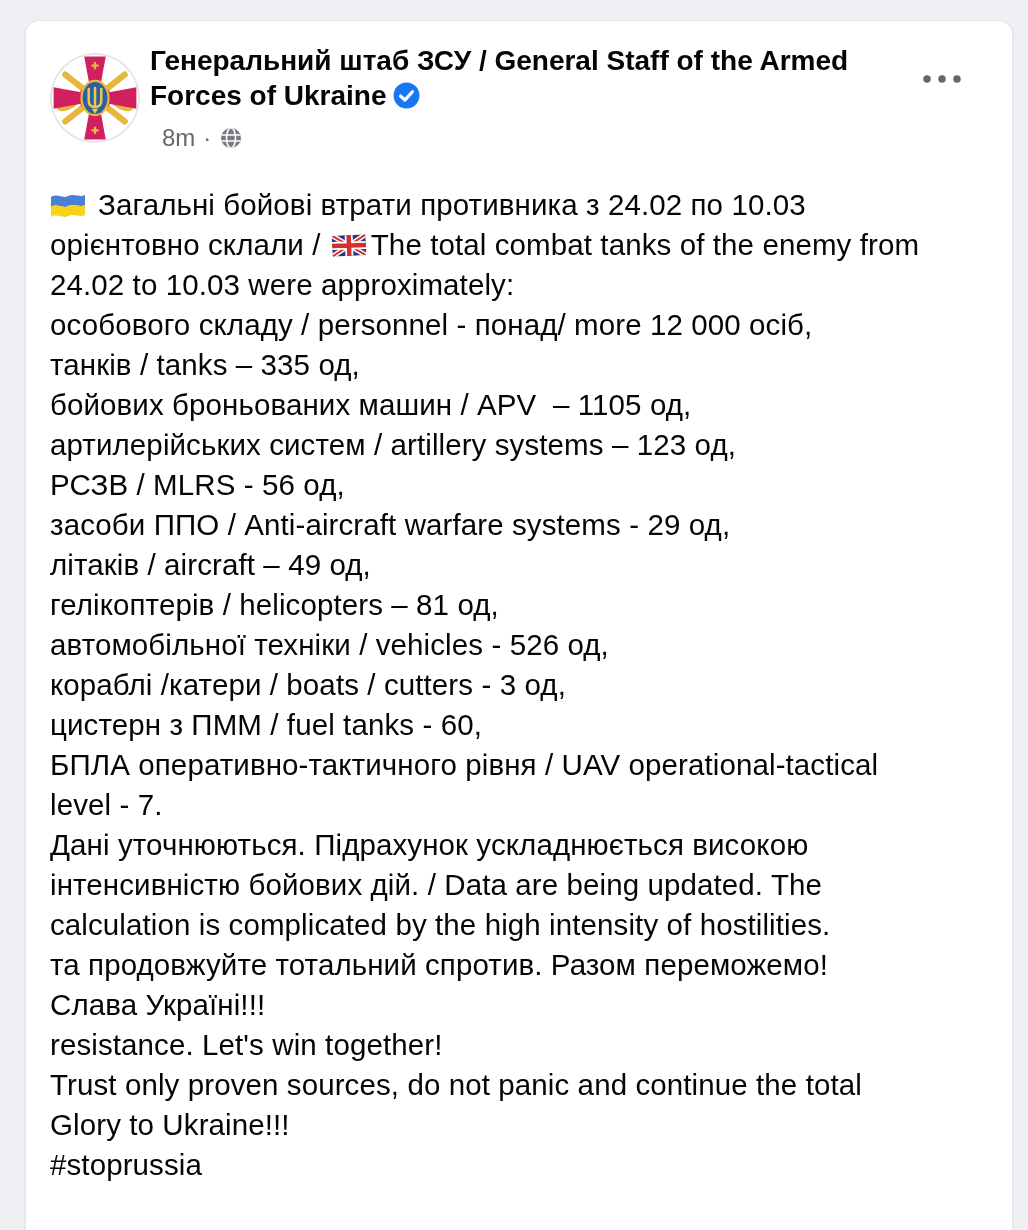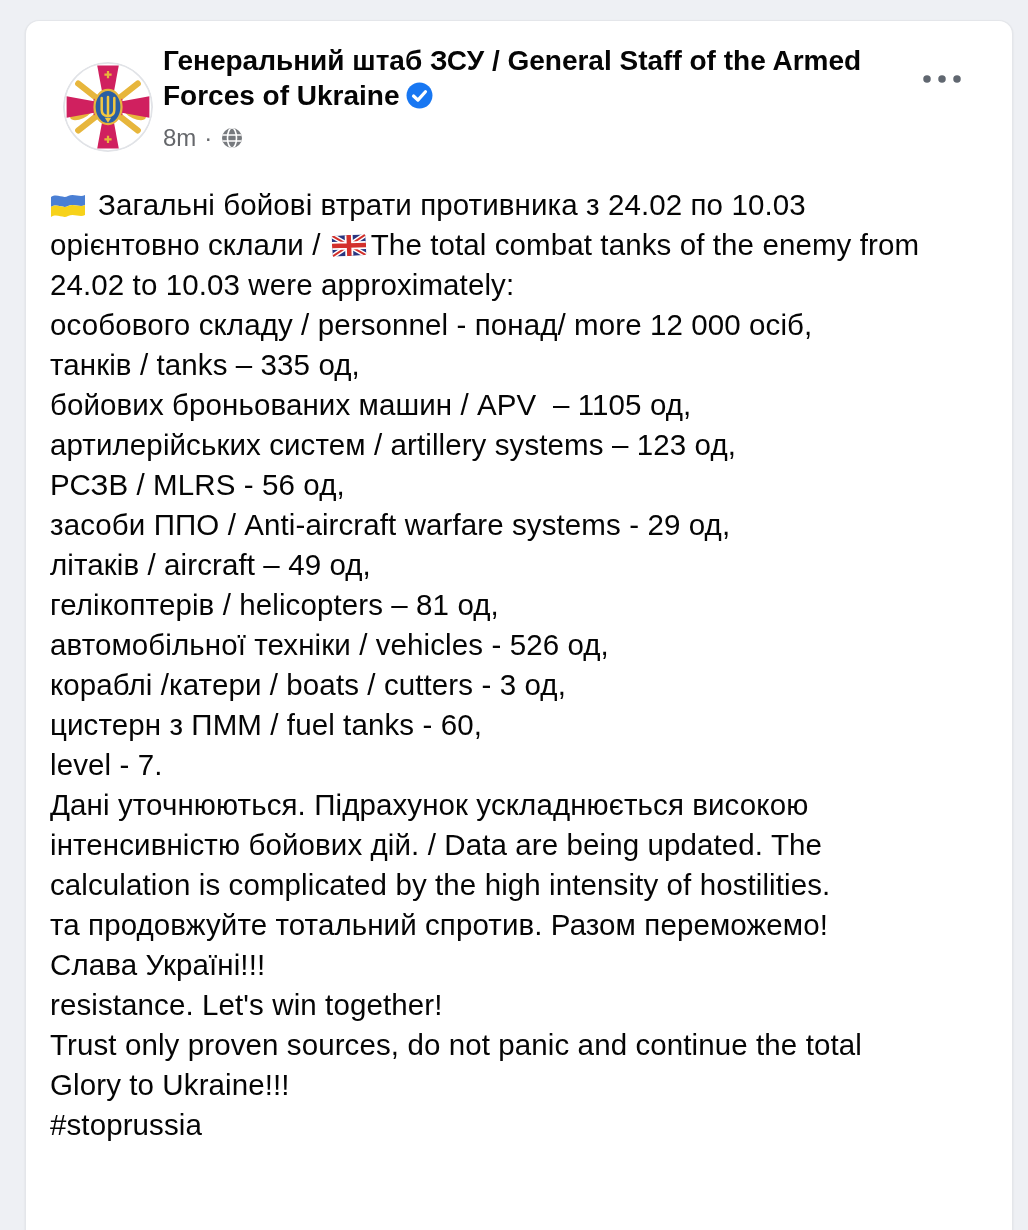--- a/index.html
+++ b/index.html
@@ -15,22 +15,22 @@
     width: 988px; height: 1210px;
     background: #ffffff;
     border: 1px solid #e4e6ea;
     border-bottom: none;
     border-radius: 14px 14px 0 0;
     box-shadow: 0 1px 2px rgba(0,0,0,0.10);
     box-sizing: border-box;
   }
   .post-header {
     display: flex;
-    align-items: flex-end;
-    padding: 22px 24px 0 37px;
+    align-items: center;
+    padding: 22px 24px 0 24px;
     position: relative;
   }
   .avatar {
     width: 90px; height: 90px;
     flex: 0 0 90px;
     border-radius: 50%;
     overflow: hidden;
     cursor: pointer;
   }
   .header-text { margin-left: 10px; min-width: 0; }
@@ -49,20 +49,21 @@
     margin-left: 6px;
   }
   .meta-row {
     margin-top: 11px;
     display: flex;
     align-items: center;
     gap: 8px;
     color: #65676b;
     font-size: 24px;
     cursor: pointer;
+    margin-left: 12px;
   }
   .globe-icon { width: 24px; height: 24px; display: inline-block; }
   .menu-btn {
     position: absolute;
     right: 44px; top: 38px;
     width: 52px; height: 40px;
     display: flex; align-items: center; justify-content: center;
     border-radius: 8px;
     cursor: pointer;
   }
@@ -182,20 +183,21 @@
         <div class="pline">танків / tanks – 335 од,</div>
         <div class="pline">бойових броньованих машин / APV  – 1105 од,</div>
         <div class="pline">артилерійських систем / artillery systems – 123 од,</div>
         <div class="pline">РСЗВ / MLRS - 56 од,</div>
         <div class="pline">засоби ППО / Anti-aircraft warfare systems - 29 од,</div>
         <div class="pline">літаків / aircraft – 49 од,</div>
         <div class="pline">гелікоптерів / helicopters – 81 од,</div>
         <div class="pline">автомобільної техніки / vehicles - 526 од,</div>
         <div class="pline">кораблі /катери / boats / cutters - 3 од,</div>
         <div class="pline">цистерн з ПММ / fuel tanks - 60,</div>
+        <div class="pline">БПЛА оперативно-тактичного рівня / UAV operational-tactical</div>
         <div class="pline">level - 7.</div>
         <div class="pline">Дані уточнюються. Підрахунок ускладнюється високою</div>
         <div class="pline">інтенсивністю бойових дій. / Data are being updated. The</div>
         <div class="pline">calculation is complicated by the high intensity of hostilities.</div>
         <div class="pline">та продовжуйте тотальний спротив. Разом переможемо!</div>
         <div class="pline">Слава Україні!!!</div>
         <div class="pline">resistance. Let's win together!</div>
         <div class="pline">Trust only proven sources, do not panic and continue the total</div>
         <div class="pline">Glory to Ukraine!!!</div>
       </div>

